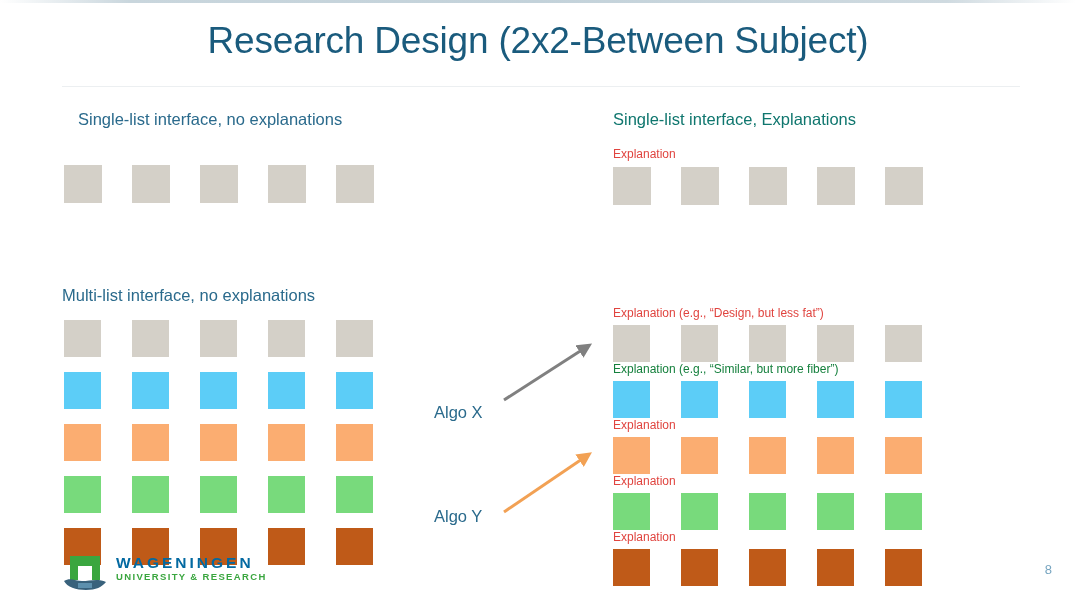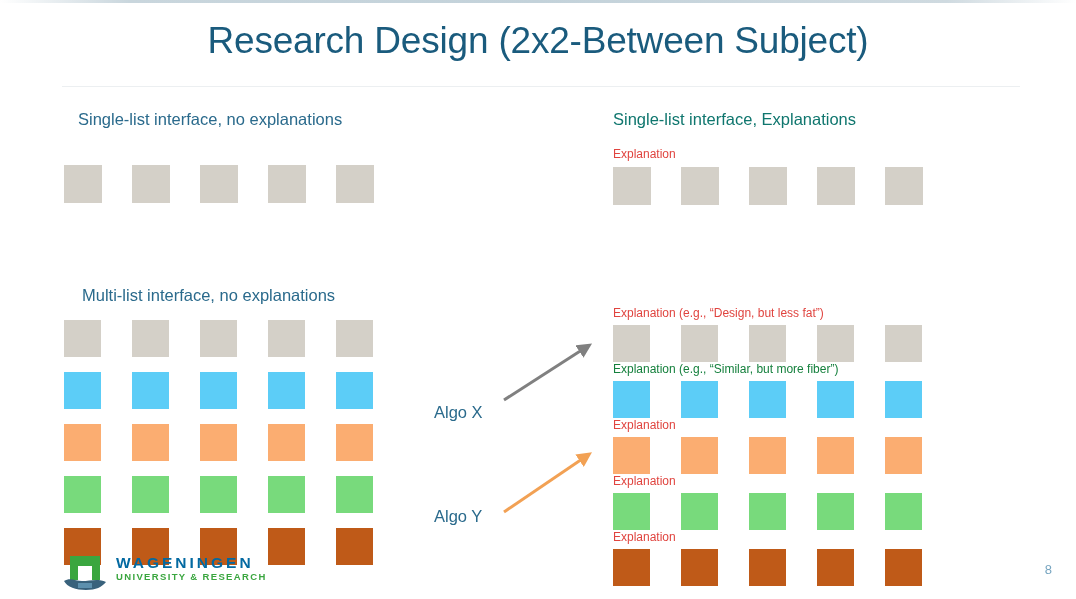--- a/index.html
+++ b/index.html
@@ -127,21 +127,21 @@
   <div class="quad-title" style="left: 613px; top: 110px; color: #0f766e;">Single-list interface, Explanations</div>
   <div id="tr-rows">
       <div class="expl" style="left: 613px; top: 147px; color: rgb(224, 68, 63);">Explanation</div>
       <div class="sq" style="width: 38px; height: 38px; left: 613px; top: 167px; background: rgb(212, 208, 200);"></div>
       <div class="sq" style="width: 38px; height: 38px; left: 681px; top: 167px; background: rgb(212, 208, 200);"></div>
       <div class="sq" style="width: 38px; height: 38px; left: 749px; top: 167px; background: rgb(212, 208, 200);"></div>
       <div class="sq" style="width: 38px; height: 38px; left: 817px; top: 167px; background: rgb(212, 208, 200);"></div>
       <div class="sq" style="width: 38px; height: 38px; left: 885px; top: 167px; background: rgb(212, 208, 200);"></div>
     </div>
 
-  <div class="quad-title" style="left: 62px; top: 286px; color: rgb(42, 106, 140); margin-left: 20px;">Multi-list interface, no explanations</div>
+  <div class="quad-title" style="left: 62px; top: 286px; color: rgb(42, 106, 140);">Multi-list interface, no explanations</div>
   <div id="bl-rows">
       <div class="sq" style="width: 37px; height: 37px; left: 64px; top: 320px; background: rgb(212, 208, 200);"></div>
       <div class="sq" style="width: 37px; height: 37px; left: 132px; top: 320px; background: rgb(212, 208, 200);"></div>
       <div class="sq" style="width: 37px; height: 37px; left: 200px; top: 320px; background: rgb(212, 208, 200);"></div>
       <div class="sq" style="width: 37px; height: 37px; left: 268px; top: 320px; background: rgb(212, 208, 200);"></div>
       <div class="sq" style="width: 37px; height: 37px; left: 336px; top: 320px; background: rgb(212, 208, 200);"></div>
       <div class="sq" style="width: 37px; height: 37px; left: 64px; top: 372px; background: rgb(92, 205, 247);"></div>
       <div class="sq" style="width: 37px; height: 37px; left: 132px; top: 372px; background: rgb(92, 205, 247);"></div>
       <div class="sq" style="width: 37px; height: 37px; left: 200px; top: 372px; background: rgb(92, 205, 247);"></div>
       <div class="sq" style="width: 37px; height: 37px; left: 268px; top: 372px; background: rgb(92, 205, 247);"></div>

